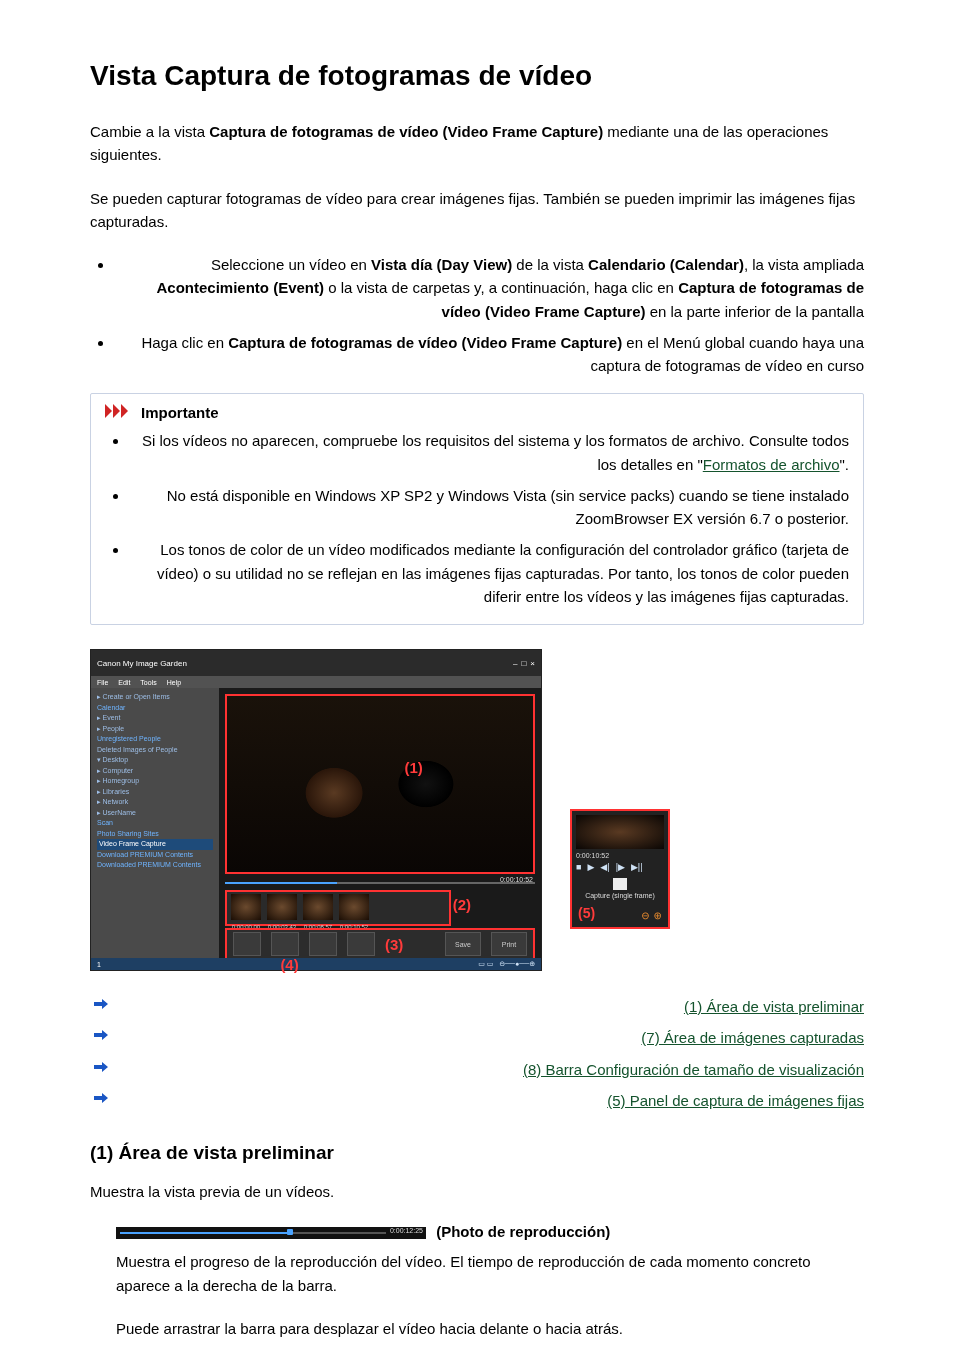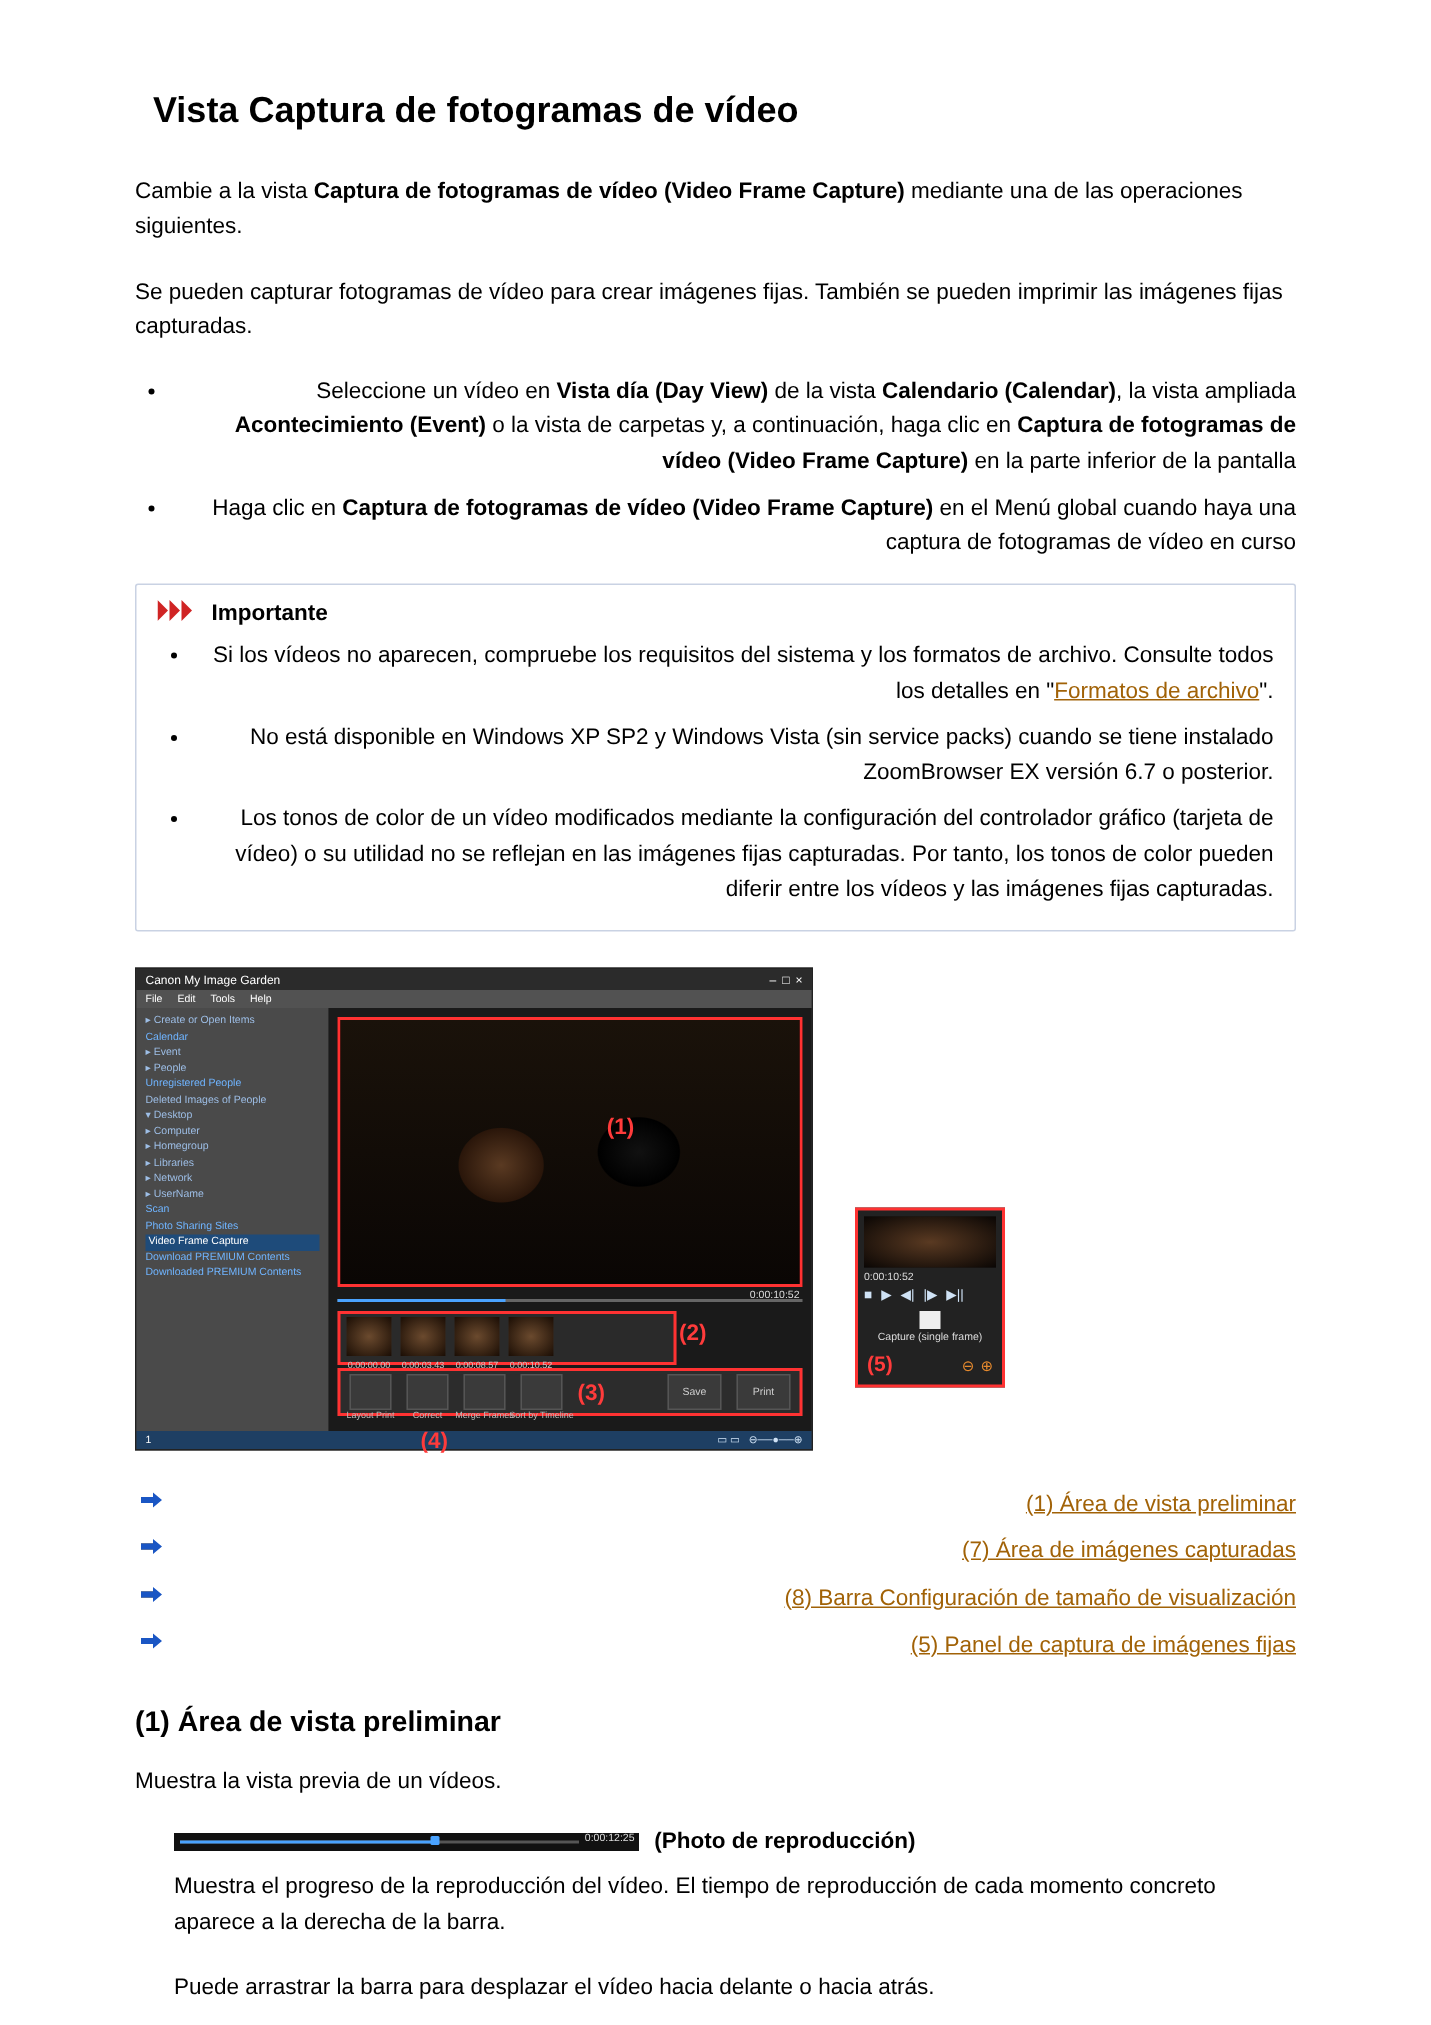--- a/index.html
+++ b/index.html
@@ -11,34 +11,34 @@
     background: #fff;
   }
   .page {
     width: 954px;
     min-height: 1350px;
     box-sizing: border-box;
     padding: 60px 90px 40px 90px;
     position: relative;
   }
   h1 {
-    font-size: 24px;
+    font-size: 28px;
     font-weight: bold;
-    margin: 0 0 28px 12px;
+    margin: 0 0 28px 0;
   }
   h2.section {
     font-size: 19px;
     font-weight: bold;
     margin: 30px 0 16px 0;
   }
   p { margin: 0 0 20px 0; line-height: 1.55; }
   ul { margin: 0 0 16px 0; padding-left: 24px; }
   li { margin-bottom: 8px; line-height: 1.55; text-align: right; }
   .b { font-weight: bold; }
-  a.link { color: #a16207; text-decoration: underline; cursor: pointer; }
+  a.link { color: #14532d; text-decoration: underline; cursor: pointer; }
 
   .callout {
     border: 1px solid #c9d2e3;
     border-radius: 2px;
     padding: 10px 14px 8px 14px;
     margin-bottom: 24px;
     background: #fff;
   }
   .callout-title {
     font-size: 15px;
@@ -58,21 +58,21 @@
       linear-gradient(#1a1a1a,#1a1a1a) left center/8px 4px no-repeat;
   }
   .arrow-list li svg.arrow { position: absolute; left: -22px; top: 3px; }
 
   
   .figwrap { display: flex; gap: 28px; align-items: flex-start; margin: 4px 0 24px 0; }
   .appwin {
     width: 450px; height: 320px; background: #3d3d3d; position: relative; color: #fff;
     border: 1px solid #222; font-size: 8px;
   }
-  .titlebar { background: #2b2b2b; height: 14px; display:flex; align-items:center; justify-content:space-between; padding: 0 6px; }
+  .titlebar { background: #2b2b2b; height: 26px; display:flex; align-items:center; justify-content:space-between; padding: 0 6px; }
   .titlebar .wc { display:flex; gap:4px; }
   .menubar { background:#525252; height:12px; display:flex; gap:10px; padding:0 6px; align-items:center; font-size:7px; }
   .approw { display:flex; height: calc(100% - 14px - 12px - 12px); }
   .sidebar { width: 128px; background:#4a4a4a; padding:4px 6px; box-sizing:border-box; font-size:7px; line-height:1.5; color:#9dbee6; }
   .sidebar .hi { color:#6fb4ff; }
   .sidebar .sel { background:#1e4b7a; display:block; color:#fff; padding:0 2px; }
   .mainarea { flex:1; position:relative; background:#1a1a1a; }
   .preview { position:absolute; left:6px; right:6px; top:6px; bottom:96px; border:2px solid #ff3232; background:#000; }
   .dogsh { position:absolute; inset:0; background:
      radial-gradient(40px 35px at 35% 55%, #5a3a22 0%, #2a160a 70%, transparent 72%),

